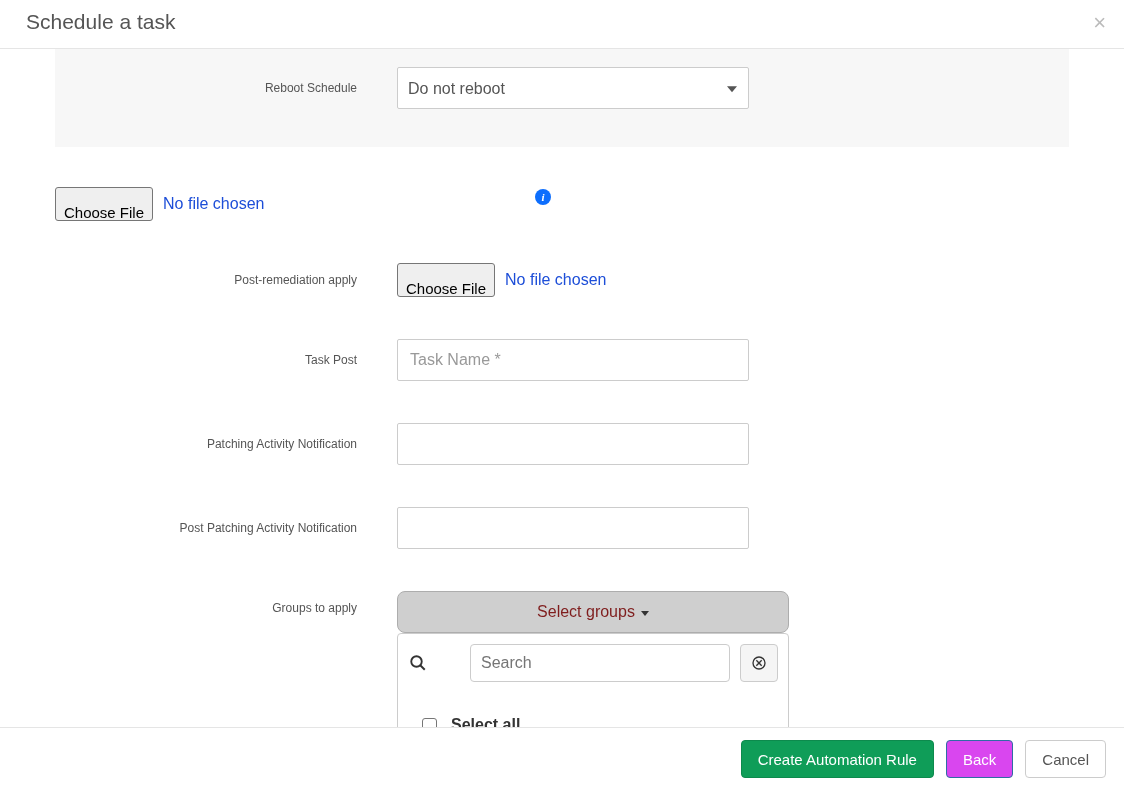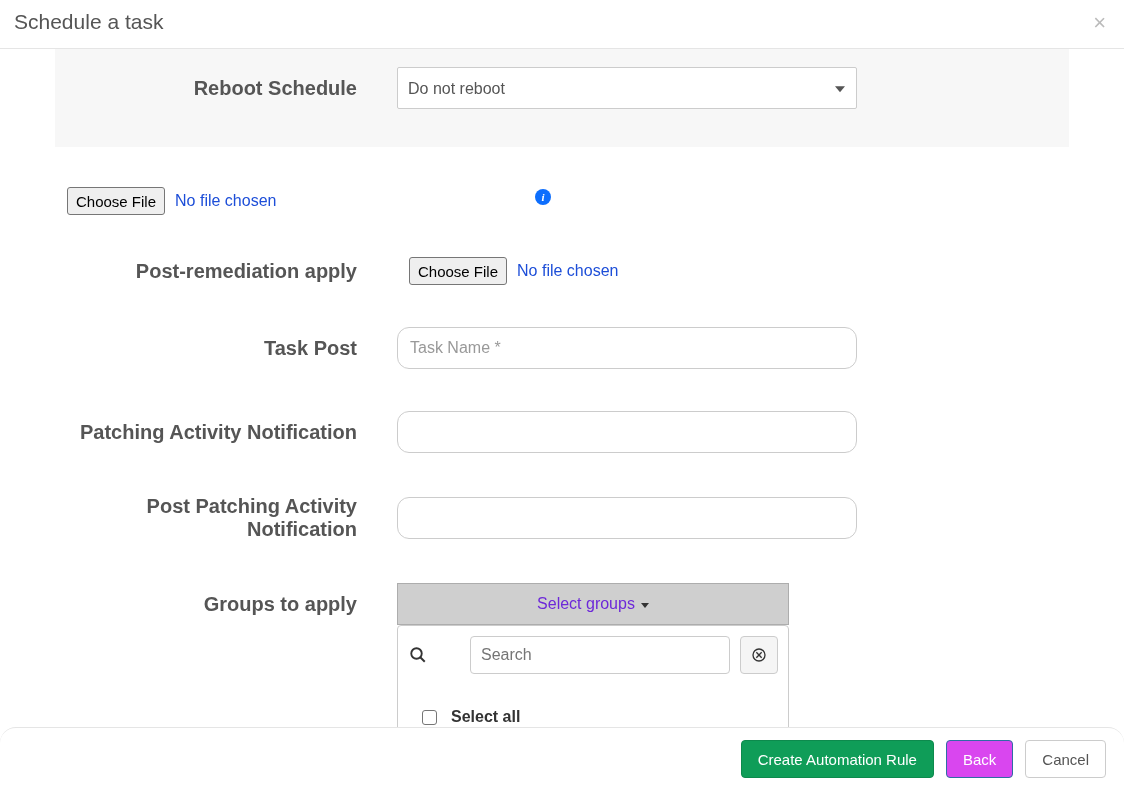--- a/index.html
+++ b/index.html
@@ -10,21 +10,21 @@
     color: #555;
     width: 1124px; height: 790px;
     overflow: hidden;
   }
   .modal {
     width: 1124px; height: 790px;
     position: relative;
     display: flex; flex-direction: column;
   }
   .modal-header {
-    padding: 10px 18px 14px 14px;
+    padding: 10px 18px 14px 26px;
     border-bottom: 1px solid #e5e5e5;
     position: relative;
   }
   .modal-title {
     font-size: 21px;
     color: #555;
     font-weight: 400;
   }
   .close-x {
     position: absolute;
@@ -56,26 +56,26 @@
     display: flex;
     align-items: center;
     padding: 10px 0;
     margin: 0 55px;
   }
   .form-row.spaced { margin-top: 22px; }
   .label-col {
     width: 342px;
     text-align: right;
     padding-right: 40px;
-    font-weight: 700;
-    color: #555;
-    font-size: 20px;
+    font-weight: 400;
+    color: #555;
+    font-size: 12px;
   }
   .field-col {
-    width: 460px;
+    width: 352px;
     position: relative;
   }
   .select {
     width: 100%;
     height: 42px;
     border: 1px solid #ccc;
     border-radius: 2px;
     background: #fff;
     padding: 0 10px;
     font-size: 16px;
@@ -92,41 +92,40 @@
     transform: translateY(-30%);
     border-left: 5px solid transparent;
     border-right: 5px solid transparent;
     border-top: 6px solid #555;
     pointer-events: none;
   }
   .text-input {
     width: 100%;
     height: 42px;
     border: 1px solid #ccc;
-    border-radius: 12px;
+    border-radius: 2px;
     padding: 9px 12px;
     font-size: 16px;
     font-family: inherit;
     color: #555;
   }
   .text-input::placeholder { color: #999; }
   .file-row {
     display: flex; align-items: center; gap: 10px;
   }
   .file-btn {
     height: 28px;
-    padding: 4px 8px;
+    padding: 16px 8px;
     border: 1px solid #767676;
     background: #efefef;
     font-size: 15px;
     font-family: inherit;
     border-radius: 3px;
     cursor: pointer;
     color: #000;
-    margin-left: 12px;
   }
   .file-status {
     font-size: 16px;
     color: #1d4ed8;
   }
   .info-icon {
     position: absolute;
     right: -48px;
     top: 2px;
     width: 16px; height: 16px;
@@ -138,24 +137,24 @@
     font-weight: 700;
     font-size: 11px;
     display: flex; align-items: center; justify-content: center;
     cursor: pointer;
   }
   .field-col.wide { width: 448px; }
   .groups-btn {
     width: 392px;
     height: 42px;
     border: 1px solid #adadad;
-    border-radius: 0;
+    border-radius: 8px;
     background: #cfcfcf;
     font-size: 16px;
-    color: #6d28d9;
+    color: #7f1d1d;
     display: flex; align-items: center; justify-content: center;
     gap: 6px;
     cursor: pointer;
     font-family: inherit;
   }
   .caret-down {
     display: inline-block;
     border-left: 4px solid transparent;
     border-right: 4px solid transparent;
     border-top: 5px solid #333;
@@ -210,21 +209,21 @@
   .chk {
     width: 15px; height: 15px;
     border: 1.5px solid #767676;
     border-radius: 3px;
     cursor: pointer;
     flex-shrink: 0;
   }
   .modal-footer {
     border-top: 1px solid #e5e5e5;
     padding: 12px 18px;
-    display: flex; justify-content: flex-end; gap: 12px; border-radius: 16px;
+    display: flex; justify-content: flex-end; gap: 12px;
   }
   .btn {
     height: 38px;
     padding: 0 16px;
     border-radius: 4px;
     font-size: 15px;
     font-family: inherit;
     cursor: pointer;
     border: 1px solid transparent;
   }

